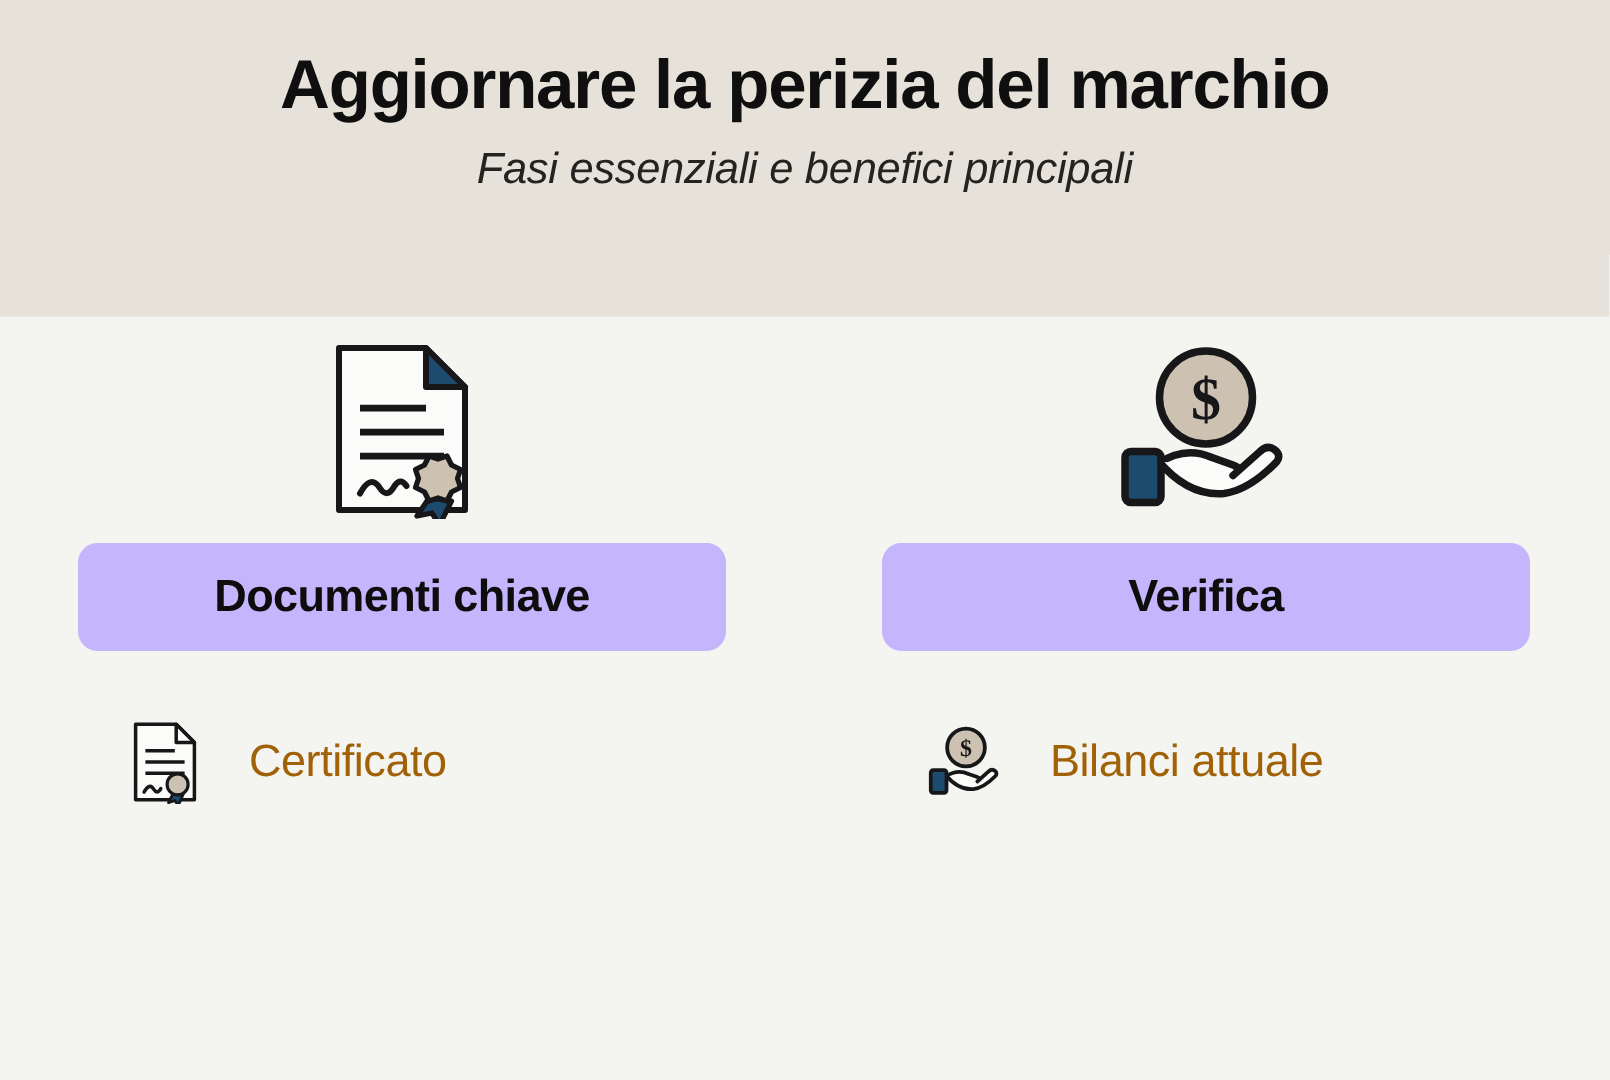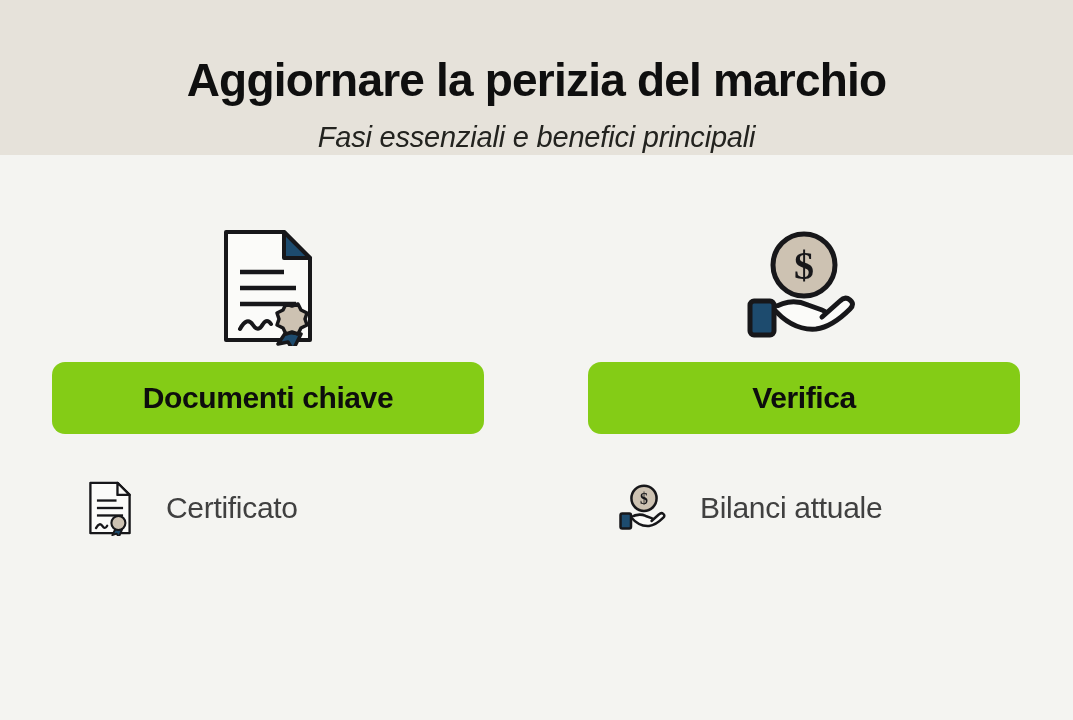--- a/index.html
+++ b/index.html
@@ -11,28 +11,28 @@
     height: 720px;
     background: #f4f4f1;
     font-family: "Liberation Sans", sans-serif;
     overflow: hidden;
     position: relative;
   }
 
   
   .header {
     width: 1073px;
-    height: 155px;
+    height: 211px;
     background: #e6e2da;
     box-sizing: border-box;
     display: flex;
     flex-direction: column;
     align-items: center;
     justify-content: flex-start;
-    padding-top: 56px;
+    padding-top: 32px;
   }
   .title {
     font-size: 46px;
     font-weight: 700;
     color: #0f0f0f;
     letter-spacing: -0.8px;
     line-height: 1.06;
     margin: 0;
     text-align: center;
     white-space: nowrap;
@@ -74,21 +74,21 @@
     margin-top: 15px;
     display: flex;
     align-items: center;
     justify-content: center;
   }
 
   
   .pill {
     width: 432px;
     height: 72px;
-    background: #84cc16;
+    background: #c4b5fd;
     border-radius: 13px;
     display: flex;
     align-items: center;
     justify-content: center;
     margin-top: 16px;
   }
   .pill-label {
     font-size: 30px;
     font-weight: 700;
     color: #0d0d0d;
@@ -115,21 +115,21 @@
     height: 56px;
     flex: 0 0 52px;
     display: flex;
     align-items: center;
     justify-content: center;
   }
   .item-label {
     margin-left: 30px;
     font-size: 30px;
     font-weight: 400;
-    color: #404040;
+    color: #a16207;
     letter-spacing: -0.3px;
     white-space: nowrap;
   }
   .col-right .item { padding-left: 30px; }
 </style>
 </head>
 <body>
 
 <div class="header">
   <h1 class="title">Aggiornare la perizia del marchio</h1>

